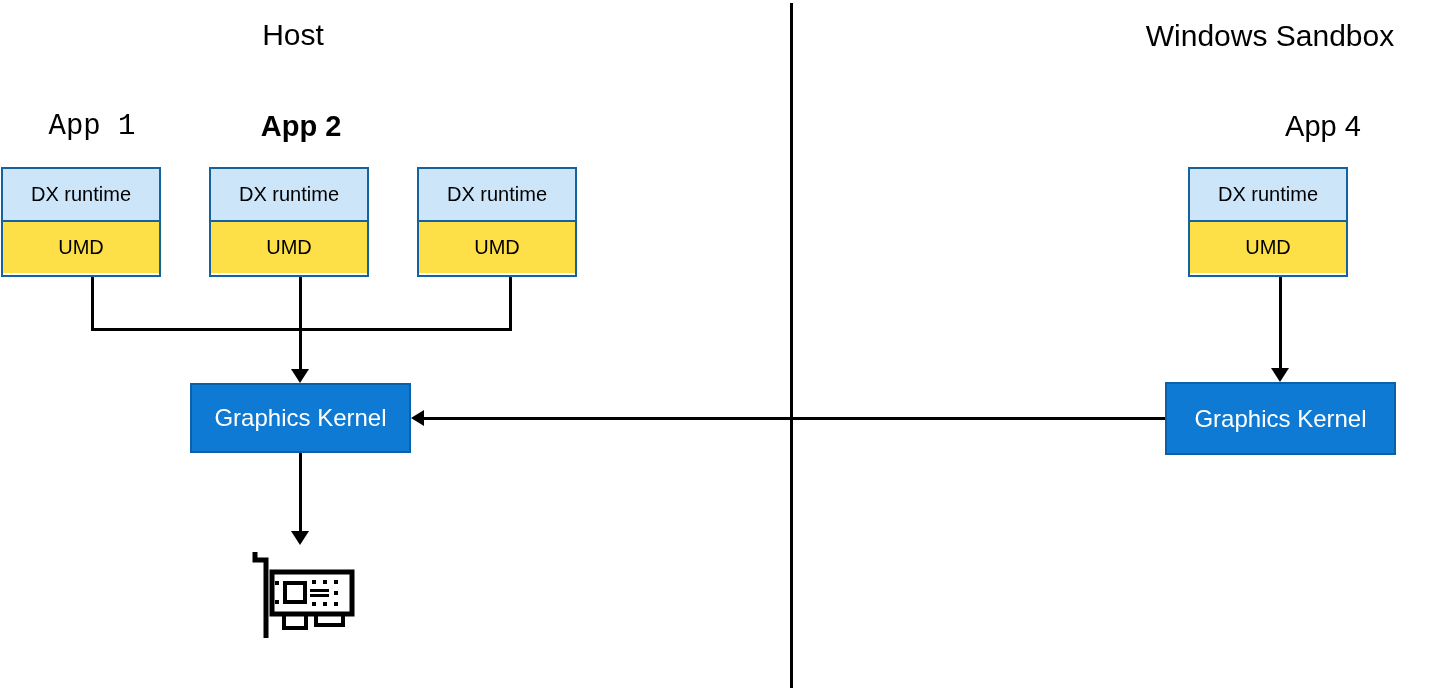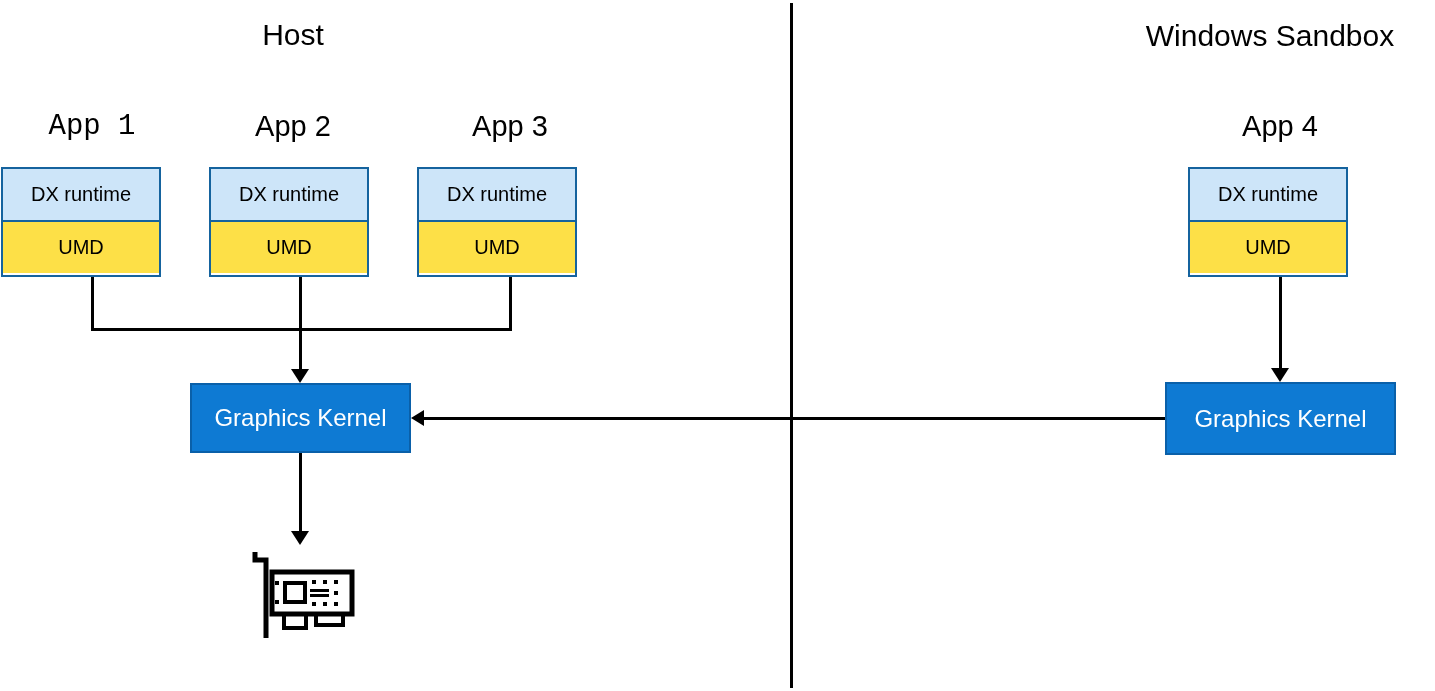--- a/index.html
+++ b/index.html
@@ -24,23 +24,23 @@
   .app-label {
     position: absolute;
     top: 110px;
     width: 150px;
     font-size: 29px;
     color: #000;
     text-align: center;
     white-space: nowrap;
   }
   .app1-label { left: 17px; font-family: Liberation Mono, monospace; }
-  .app2-label { left: 218px; }
+  .app2-label { left: 226px; font-weight: bold; }
   .app3-label { left: 435px; }
-  .app4-label { left: 1205px; }
+  .app4-label { left: 1248px; }
   .app-box {
     position: absolute;
     top: 167px;
     width: 160px;
     height: 110px;
     border: 2px solid #15639e;
     background: #ffffff;
   }
   .app1-box { left: 1px; }
   .app2-box { left: 209px; }
@@ -114,21 +114,20 @@
 
 <div class="canvas">
 
   <div class="line divider"></div>
 
   <div class="title sandbox-title">Windows Sandbox</div>
   <div class="title host-title">Host</div>
 
   <div class="app-label app1-label">App 1</div>
   <div class="app-label app2-label">App 2</div>
-  <div class="app-label app3-label">App 3</div>
   <div class="app-label app4-label">App 4</div>
 
   <div class="app-box app1-box">
     <div class="layer layer-dx">DX runtime</div>
     <div class="layer layer-umd">UMD</div>
   </div>
   <div class="app-box app2-box">
     <div class="layer layer-dx">DX runtime</div>
     <div class="layer layer-umd">UMD</div>
   </div>

